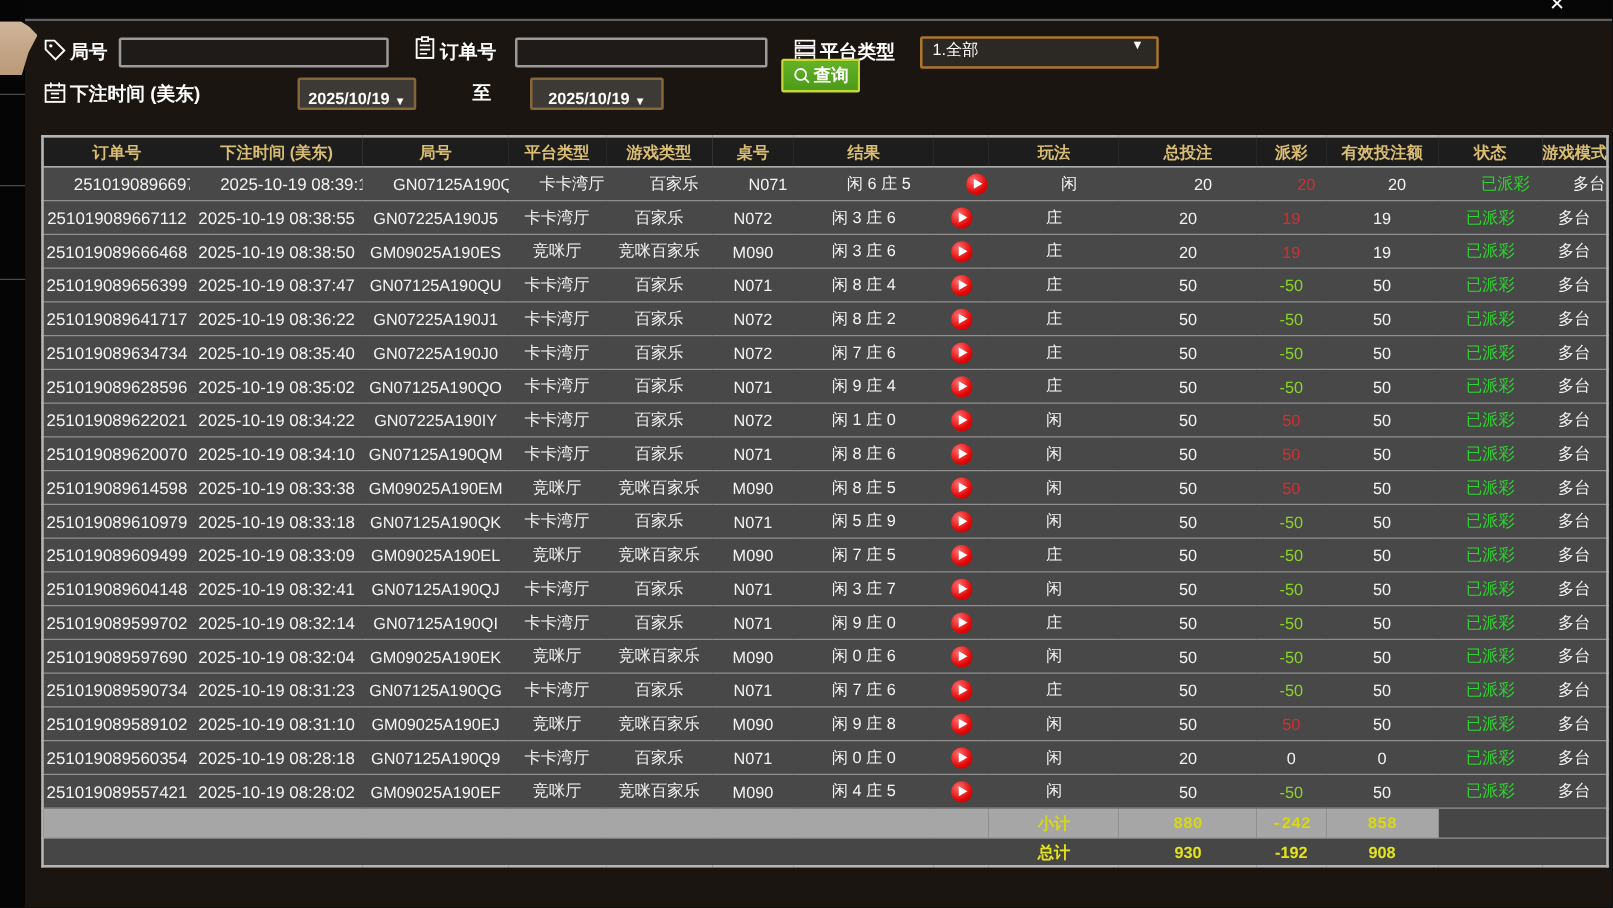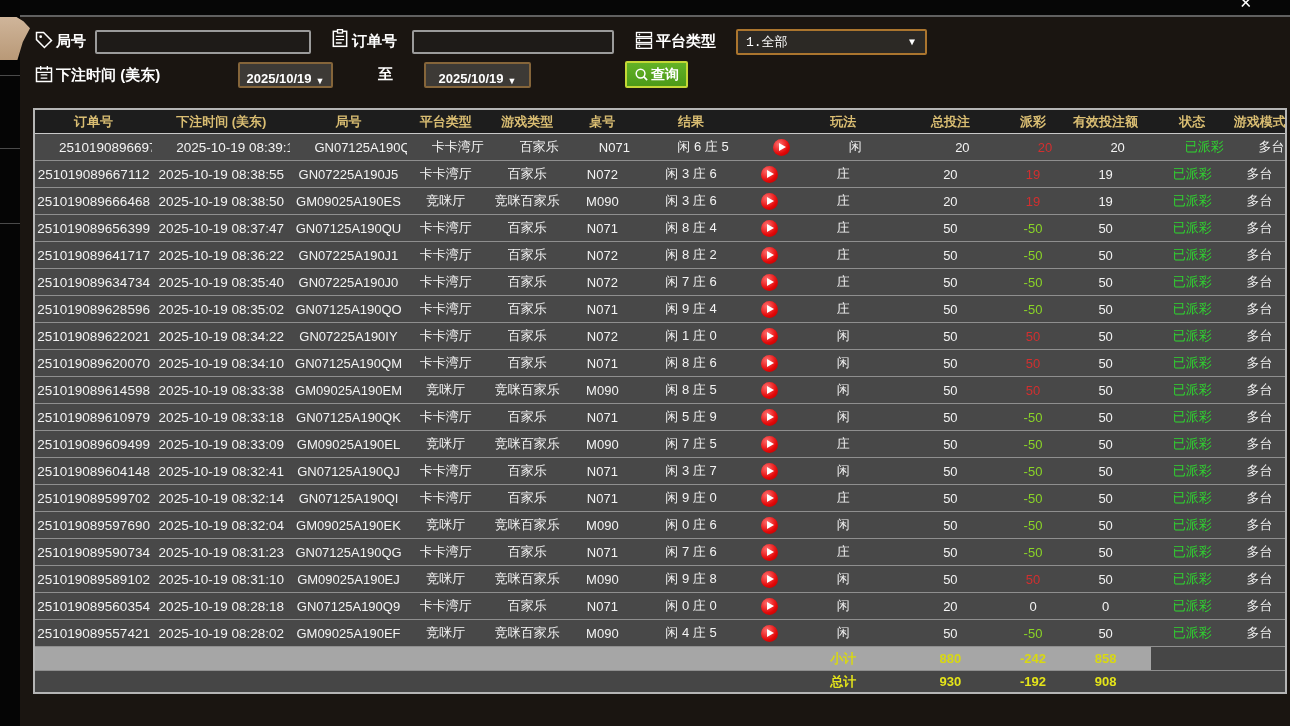--- a/index.html
+++ b/index.html
@@ -13,21 +13,21 @@
            clip-path:polygon(0 0,55% 0,78% 10%,100% 26%,76% 58%,58% 100%,0 100%);z-index:5;}
   .close-x{position:absolute;right:38px;top:-6px;color:#fff;font-size:15px;font-weight:bold;cursor:pointer;z-index:6;}
 
   
   .flabel{position:absolute;color:#fff;font-weight:bold;font-size:15px;white-space:nowrap;}
   .ficon{position:absolute;width:20px;height:22px;}
   .ficon svg{width:100%;height:100%;}
   .finput{position:absolute;height:24px;background:#1e1b18;border:2px solid #9b9b9b;border-radius:2px;
           color:#fff;font-size:13px;padding:0 4px;box-sizing:border-box;outline:none;}
   .dropdown{position:absolute;height:26px;background:#2c2925;border:2px solid #ab752e;border-radius:2px;
-            box-sizing:border-box;color:#fff;font-size:13px;display:flex;align-items:center;cursor:pointer;font-family:Liberation Mono, monospace;}
+            box-sizing:border-box;color:#fff;font-size:13px;display:flex;cursor:pointer;}
   .dropdown .val{padding-left:8px;flex:1;}
   .dropdown .arr{padding-right:10px;font-size:10px;}
   .datebtn{position:absolute;height:26px;background:#3d3a36;border:2px solid #85653a;border-radius:2px;
            box-sizing:border-box;color:#fff;font-size:13px;font-weight:bold;display:flex;align-items:flex-end;
            justify-content:center;gap:4px;cursor:pointer;}
   .datebtn .arr{font-size:9px;}
   .querybtn{position:absolute;height:27px;background:linear-gradient(#63b226,#4c9a18);border:2px solid #c4d836;
             border-radius:2px;box-sizing:border-box;color:#fff;font-size:14px;font-weight:bold;
             display:flex;align-items:center;justify-content:center;gap:2px;cursor:pointer;padding:0 7px;}
 
@@ -44,21 +44,21 @@
   td.c-pos{color:#d22f2f;}
   td.c-neg{color:#8ad427;}
   td.c-zero{color:#f3f3f3;}
   .play-icon{display:inline-block;width:17px;height:17px;border-radius:50%;position:relative;cursor:pointer;
              background:radial-gradient(circle at 35% 30%,#ff6f6f,#e30808 60%,#ad0000);vertical-align:middle;}
   .play-icon::after{content:"";position:absolute;left:6px;top:4.5px;border-left:7px solid #fff;
                     border-top:4px solid transparent;border-bottom:4px solid transparent;}
   tfoot td{font-weight:bold;color:#e4e41a;}
   tfoot tr.sub td{height:23px;border-top:1px solid #8f8f8f;}
   tfoot tr.tot td{height:21px;border-top:1px solid #8f8f8f;}
-  tfoot td.g{background:#a6a6a6;color:#d8d812;}
+  tfoot td.g{background:#a6a6a6;color:#d8d812;font-family:Liberation Mono, monospace;}
   tfoot td.d{background:#464646;}
 </style>
 </head>
 <body>
 
 <div class="screen">
   <div class="left-strip">
     <div class="strip-line" style="top:75px"></div>
     <div class="strip-line" style="top:148px"></div>
     <div class="strip-line" style="top:223px"></div>
@@ -110,21 +110,21 @@
   <span class="flabel" style="left:56px;top:66px">下注时间 (美东)</span>
   <div class="datebtn" style="left:238px;top:62px;width:95px">
     <span>2025/10/19</span>
     <span class="arr">▼</span>
   </div>
   <span class="flabel" style="left:378px;top:65px">至</span>
   <div class="datebtn" style="left:424px;top:62px;width:107px">
     <span>2025/10/19</span>
     <span class="arr">▼</span>
   </div>
-  <button class="querybtn" style="left:625px;top:61px">
+  <button class="querybtn" style="left:625px;top:47px">
     <span class="ficon" style="position:static;width:15px;height:15px">
       <svg viewBox="0 0 24 24">
           <circle cx="10.5" cy="10.5" r="7" fill="none" stroke="#fff" stroke-width="2.4"></circle>
           <path d="M15.5 15.5L21 21" stroke="#fff" stroke-width="2.6"></path>
         </svg>
     </span>
     <span>查询</span>
   </button>
 
   <table class="grid">

